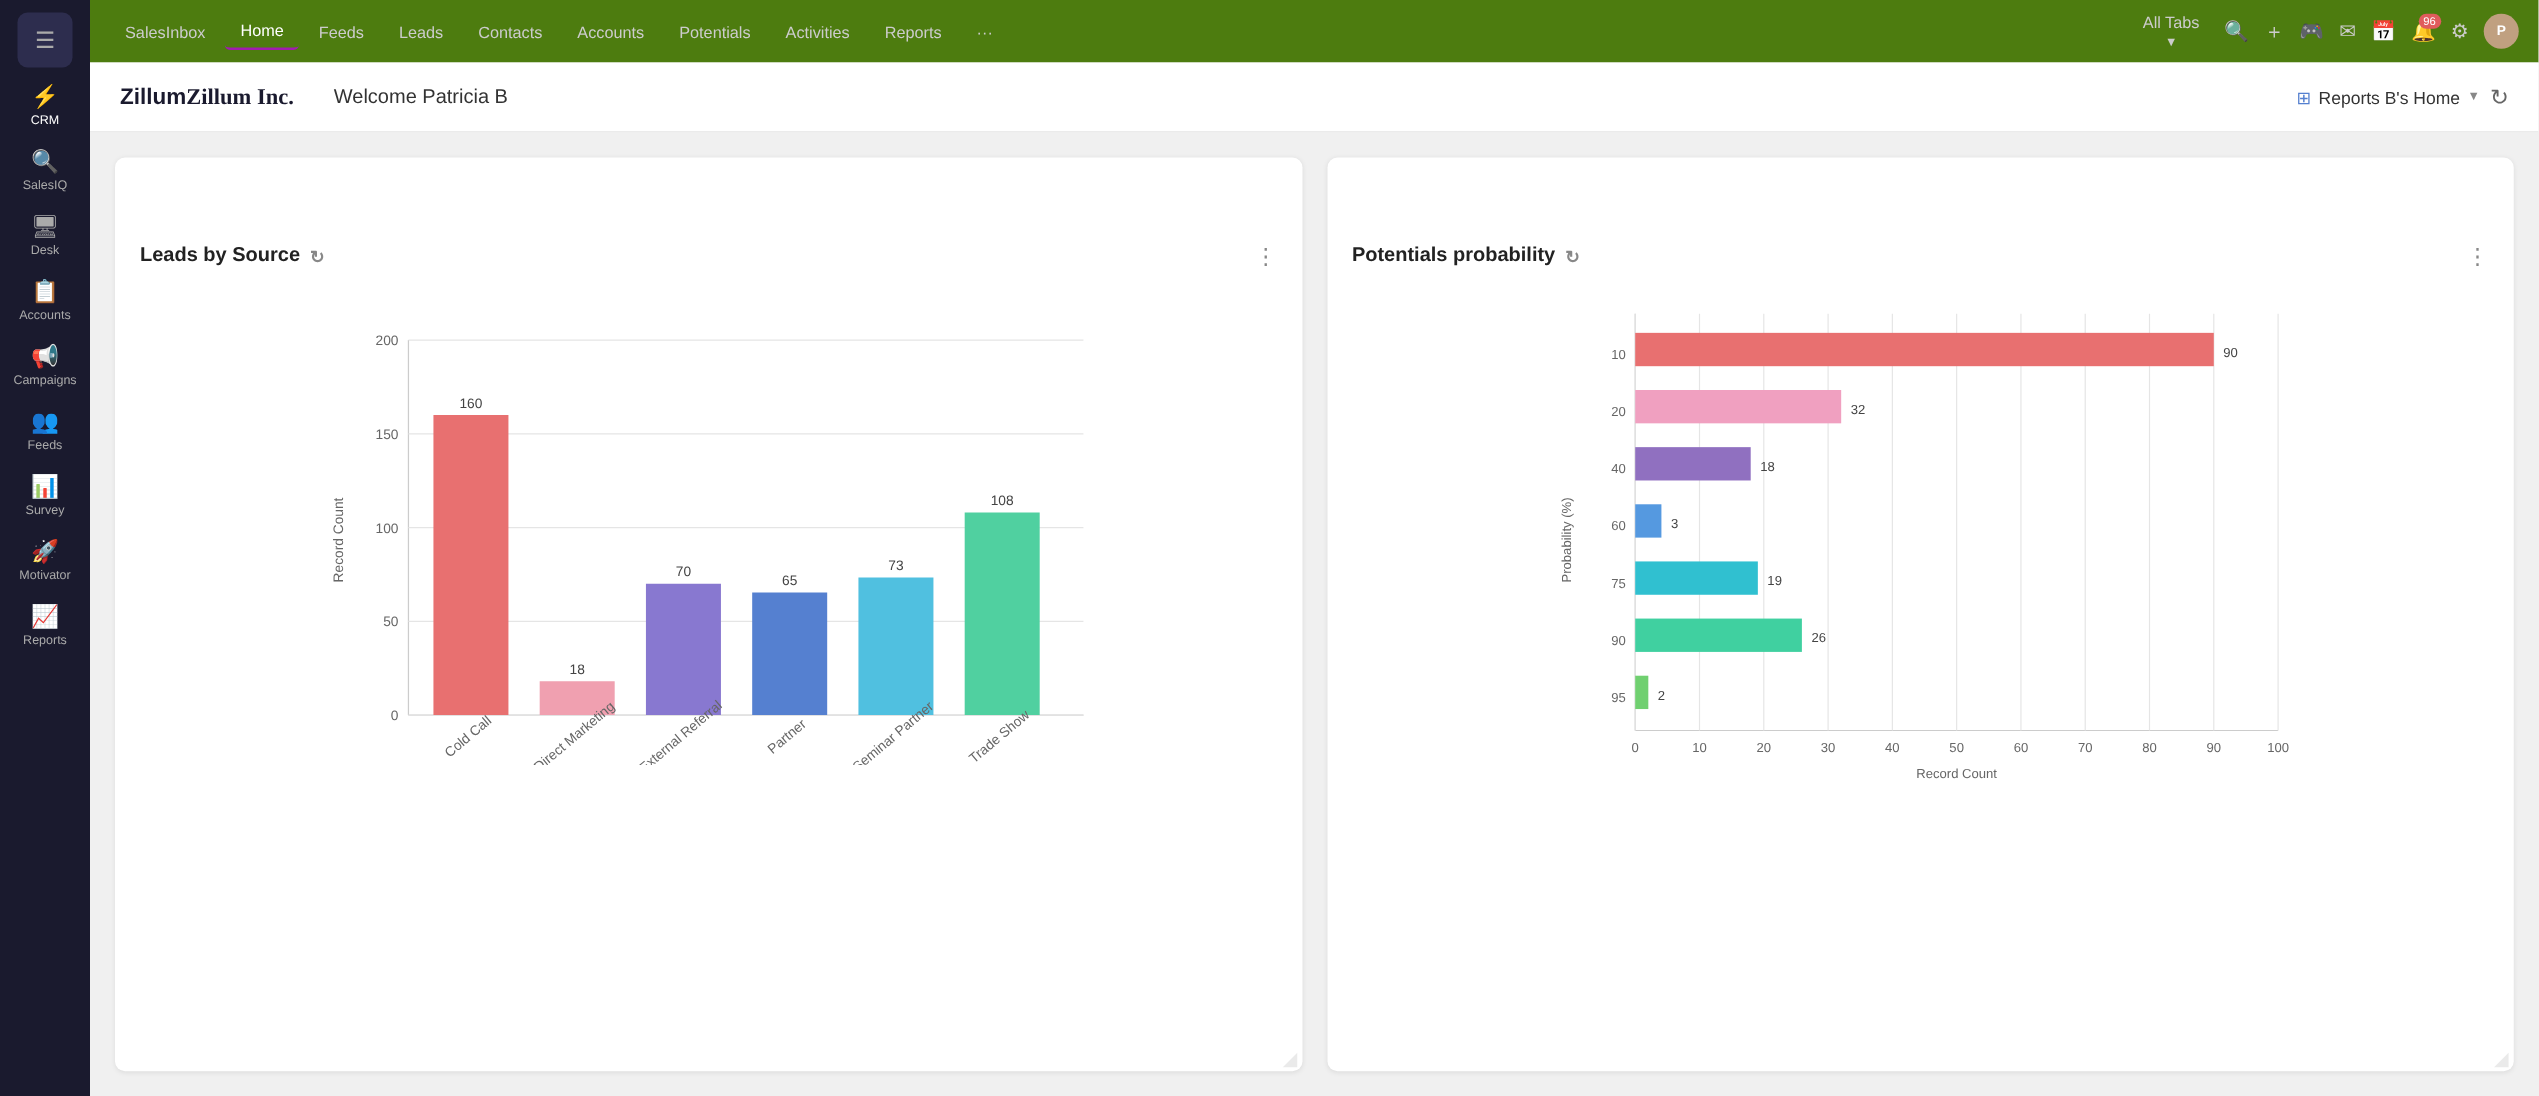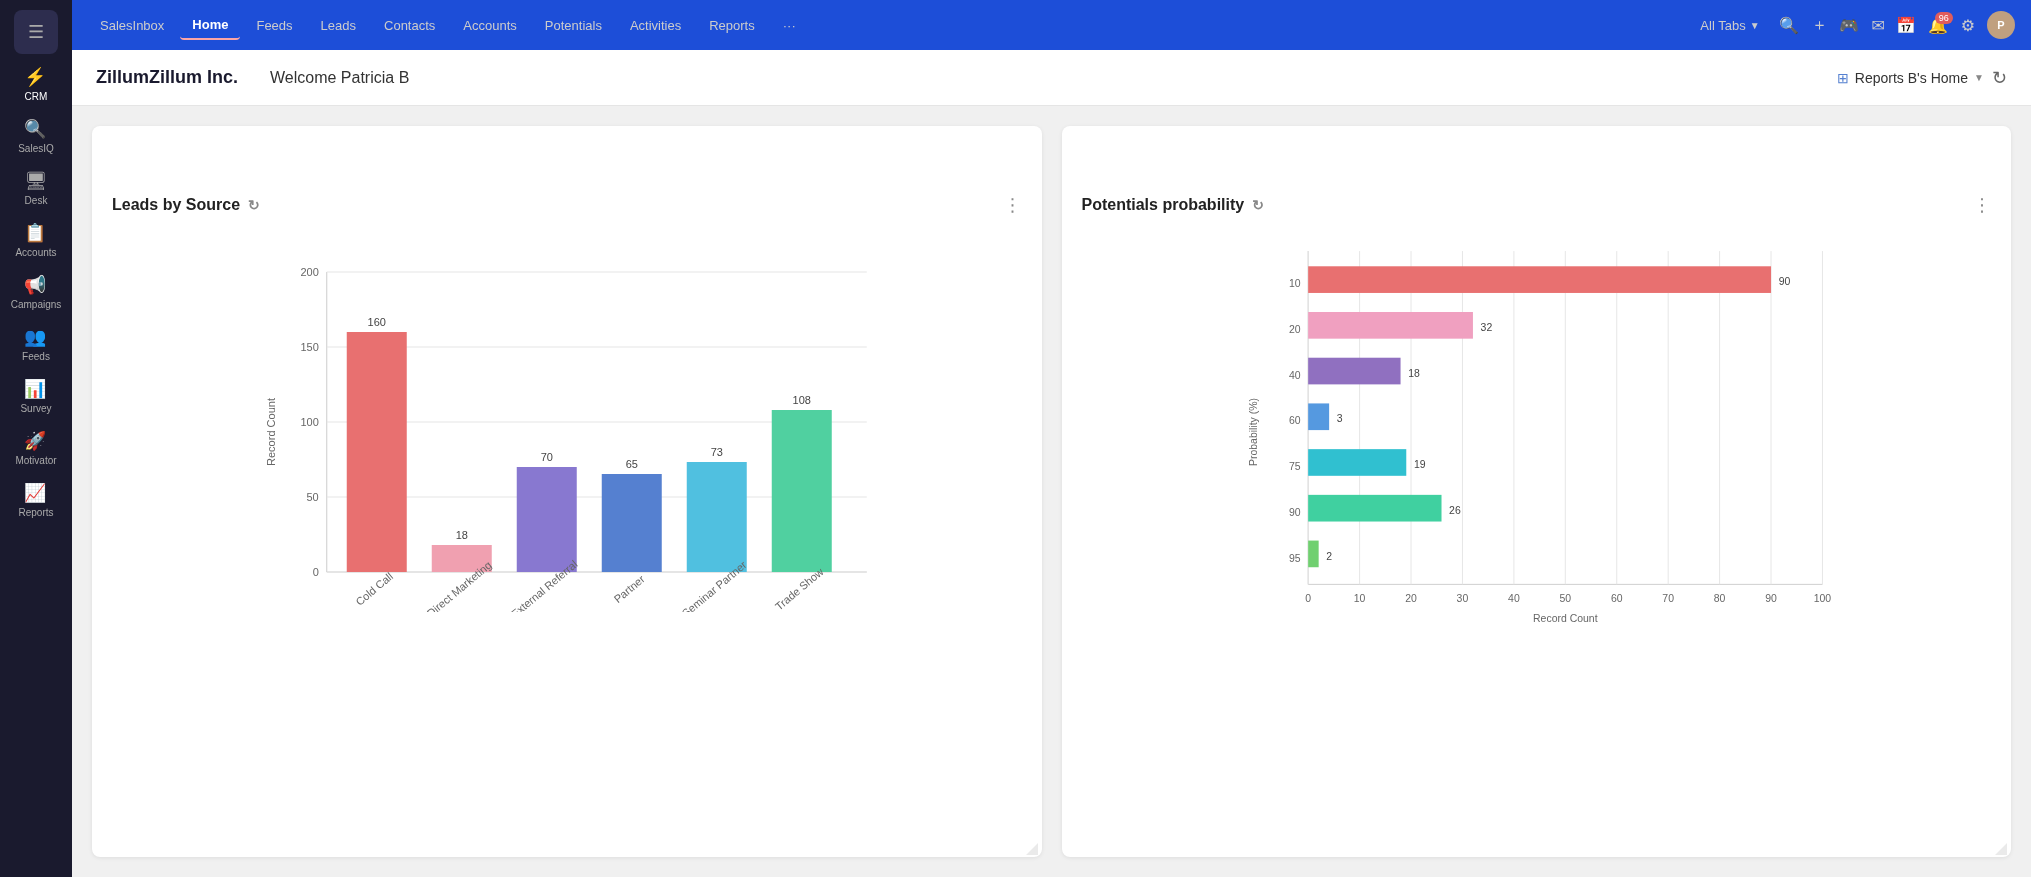--- a/index.html
+++ b/index.html
@@ -32,43 +32,43 @@
       font-size: 10px;
       cursor: pointer;
       gap: 3px;
     }
     .sidebar-item.active { color: #fff; }
     .sidebar-icon { font-size: 18px; }
 
     
     .main-content { flex: 1; display: flex; flex-direction: column; overflow: hidden; }
     .topnav {
-      background: #1d4ed8;
+      background: #4d7c0f;
       height: 50px;
       display: flex; align-items: center;
       padding: 0 16px;
       gap: 0;
       flex-shrink: 0;
     }
     .topnav-items { display: flex; align-items: center; gap: 4px; flex: 1; }
     .topnav-item {
       color: #ccc;
       font-size: 13px;
       padding: 6px 12px;
       border-radius: 4px;
       cursor: pointer;
       white-space: nowrap;
     }
-    .topnav-item.active { color: #fff; font-weight: 700; border-bottom: 2px solid #fca5a5; }
+    .topnav-item.active { color: #fff; font-weight: 400; border-bottom: 2px solid #a21caf; }
     .topnav-right { display: flex; align-items: center; gap: 12px; }
     .topnav-right-item { color: #ccc; cursor: pointer; font-size: 16px; position: relative; }
     .all-tabs-btn {
       color: #ccc; font-size: 13px; cursor: pointer;
       display: flex; align-items: center; gap: 4px;
-      padding: 4px 8px; border-radius: 4px;
+      padding: 4px 8px; border-radius: 4px; flex-direction: column;
     }
     .notification-badge {
       position: absolute;
       top: -4px; right: -4px;
       background: #e05c5c;
       color: #fff;
       font-size: 9px;
       border-radius: 8px;
       padding: 1px 4px;
     }
@@ -240,21 +240,21 @@
       <div class="topnav-right-item">⚙</div>
       <div class="avatar">P</div>
     </div>
   </nav>
 
   <div class="header-bar">
     <div class="brand">
       <span class="brand-logo">Zillum</span>
 
     </div>
-    <span style="font-size:18px;font-weight:800;color:#1a1a2e;">Zillum Inc.</span>
+    <span style="font-size:18px;font-weight:800;color:#1a1a2e;font-family:Liberation Serif, serif;">Zillum Inc.</span>
     <span class="welcome-text">Welcome Patricia B</span>
     <div class="header-right">
       <div class="home-label">
         <span style="color:#5580d0;">⊞</span>
         <span>Reports B's Home</span>
         <span style="font-size:10px;color:#888;">▼</span>
       </div>
       <div class="refresh-btn">↻</div>
     </div>
   </div>

